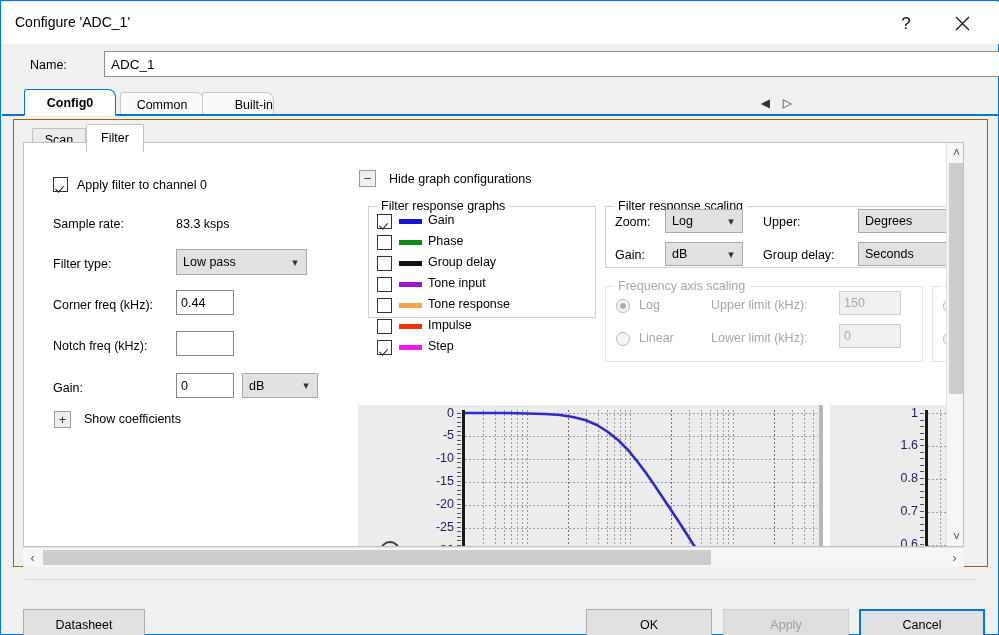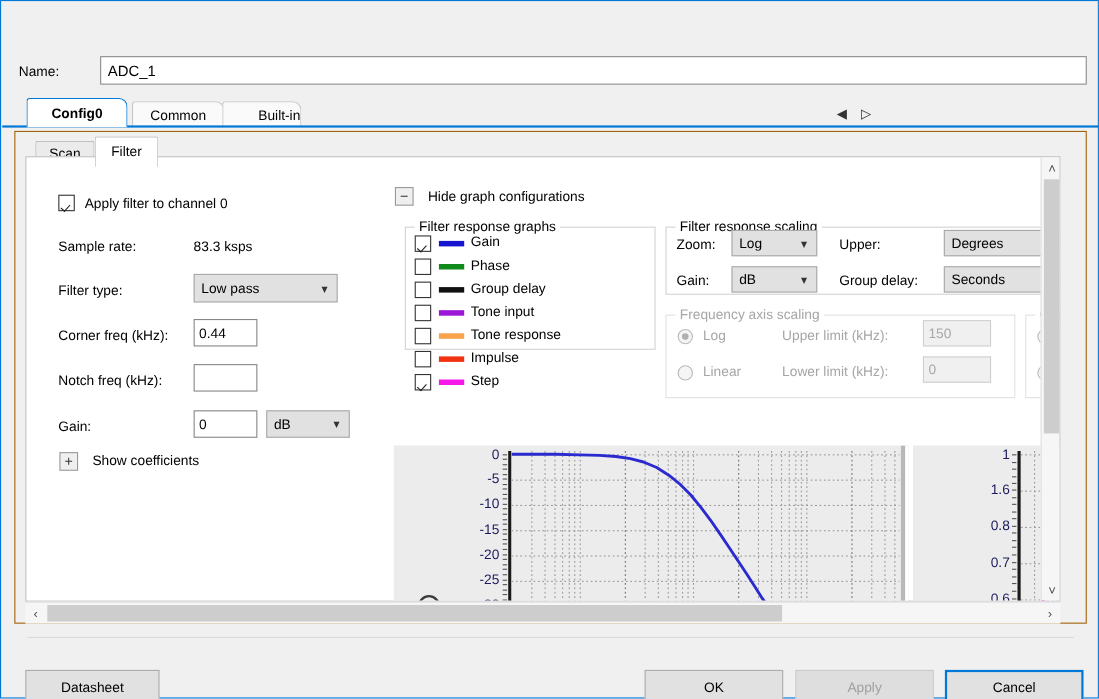--- a/index.html
+++ b/index.html
@@ -24,21 +24,21 @@
   }
   .tb-btn{
     position:absolute;top:1px;width:46px;height:41px;
     display:flex;align-items:center;justify-content:center;
     font-size:17px;color:#111;cursor:default;user-select:none;
   }
   .tb-help{right:70px;}
   .tb-close{right:14px;}
   .tb-close svg{display:block;}
   
-  .name-row{position:absolute;left:2px;top:43px;width:821px;height:44px;background:#f0f0f0;}
+  .name-row{position:absolute;left:15px;top:43px;width:821px;height:44px;background:#f0f0f0;}
   .name-label{position:absolute;left:14px;top:14px;font-size:13px;}
   .name-input{
     position:absolute;left:88px;top:7px;width:897px;height:26px;
     background:#fff;border:1px solid #8a8a8a;box-sizing:border-box;
     font-family:"Liberation Sans", sans-serif;font-size:13.5px;color:#000;
     padding:1px 6px;outline:none;
   }
   
   .outer-tabs{position:absolute;left:1px;top:87px;width:808px;height:28px;}
   .otab{
@@ -157,20 +157,32 @@
     display:flex;align-items:center;justify-content:center;
   }
   .btn.def{border:2px solid #0078d7;background:#e1e1e1;}
   .btn.dis{color:#a0a0a0;border-color:#cccccc;background:#dedede;}
 </style>
 </head>
 <body>
 
 <div class="dialog">
 
+  <div class="titlebar">
+    <div class="title-text">Configure 'ADC_1'</div>
+    <div class="tb-btn tb-help">
+      <span>?</span>
+    </div>
+    <div class="tb-btn tb-close">
+      <svg width="15" height="15" viewBox="0 0 15 15">
+        <line x1="1" y1="1" x2="14" y2="14" stroke="#111" stroke-width="1.2"></line>
+        <line x1="14" y1="1" x2="1" y2="14" stroke="#111" stroke-width="1.2"></line>
+      </svg>
+    </div>
+  </div>
 
   <div class="name-row">
     <div class="name-label lbl" style="left:14px;top:14px;">Name:</div>
     <input class="name-input" type="text" value="ADC_1" style="">
   </div>
 
   <div class="outer-tabs">
     <div class="otab sel" style="left:22px;width:92px;">
       <span>Config0</span>
     </div>

